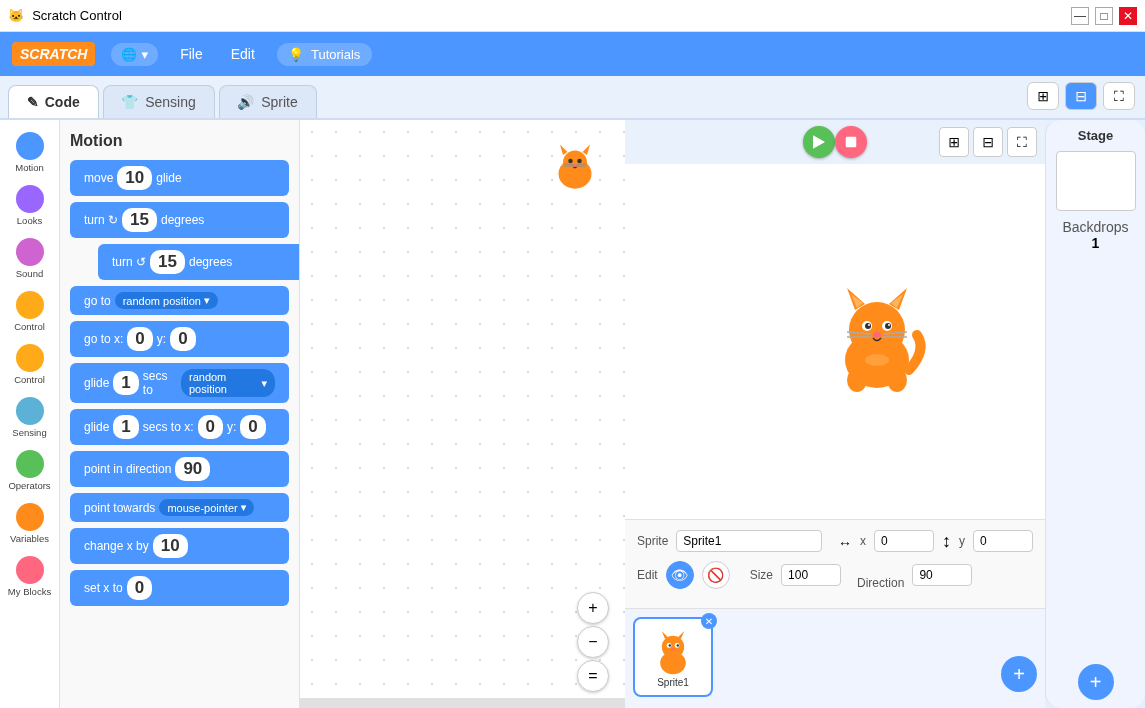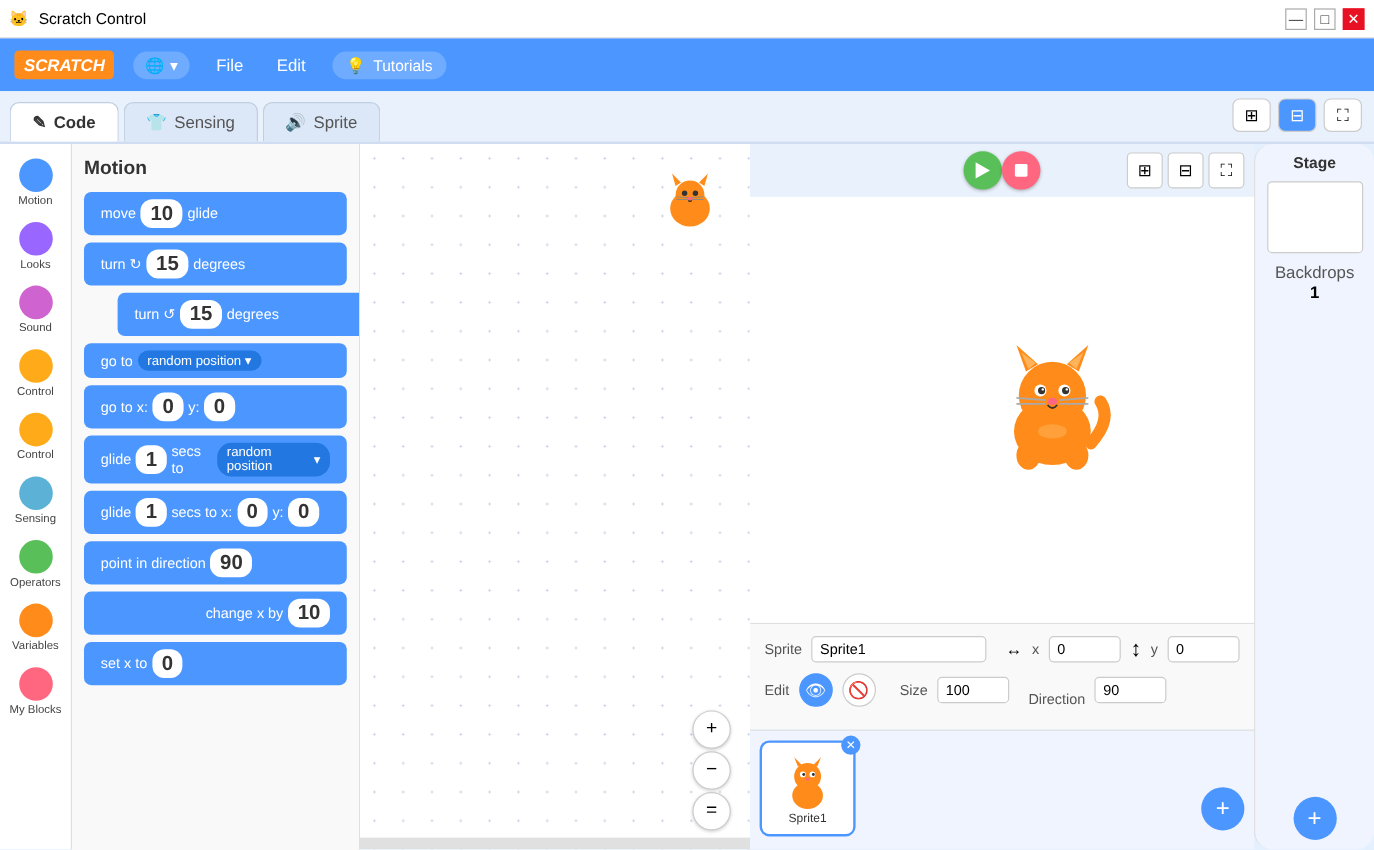--- a/index.html
+++ b/index.html
@@ -586,23 +586,27 @@
       <span class="block-val white-bg">0</span>
     </div>
 
     
     <div class="block block-row" style="background:#4c97ff;">
       <span>point in direction</span>
       <span class="block-val white-bg">90</span>
     </div>
 
     
-
-    
-    <div class="block block-row" style="background:#4c97ff;justify-content:flex-end;">
+    <div class="block block-row" style="background:#4c97ff;">
+      <span>point towards</span>
+      <span class="block-dropdown">mouse-pointer</span>
+    </div>
+
+    
+    <div class="block block-row" style="background:#4c97ff;">
       <span>change x by</span>
       <span class="block-val white-bg">10</span>
     </div>
 
     
     <div class="block block-row" style="background:#4c97ff;">
       <span>set x to</span>
       <span class="block-val white-bg">0</span>
     </div>
   </div>

